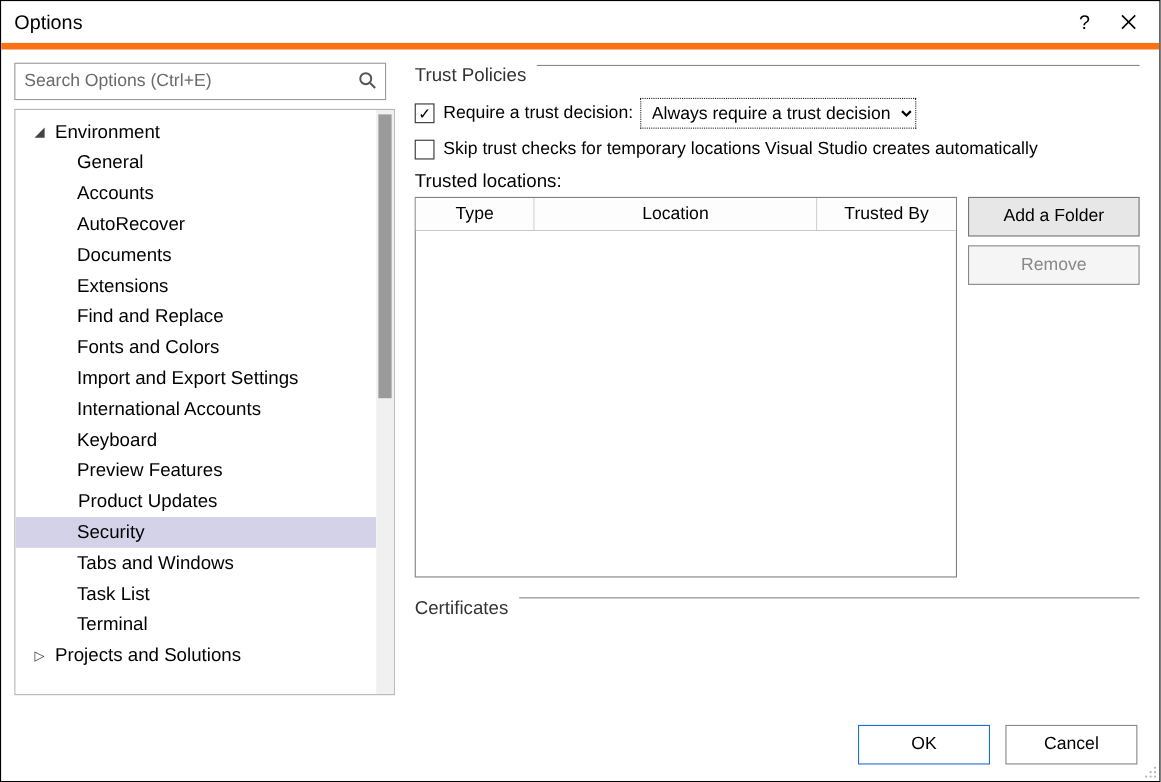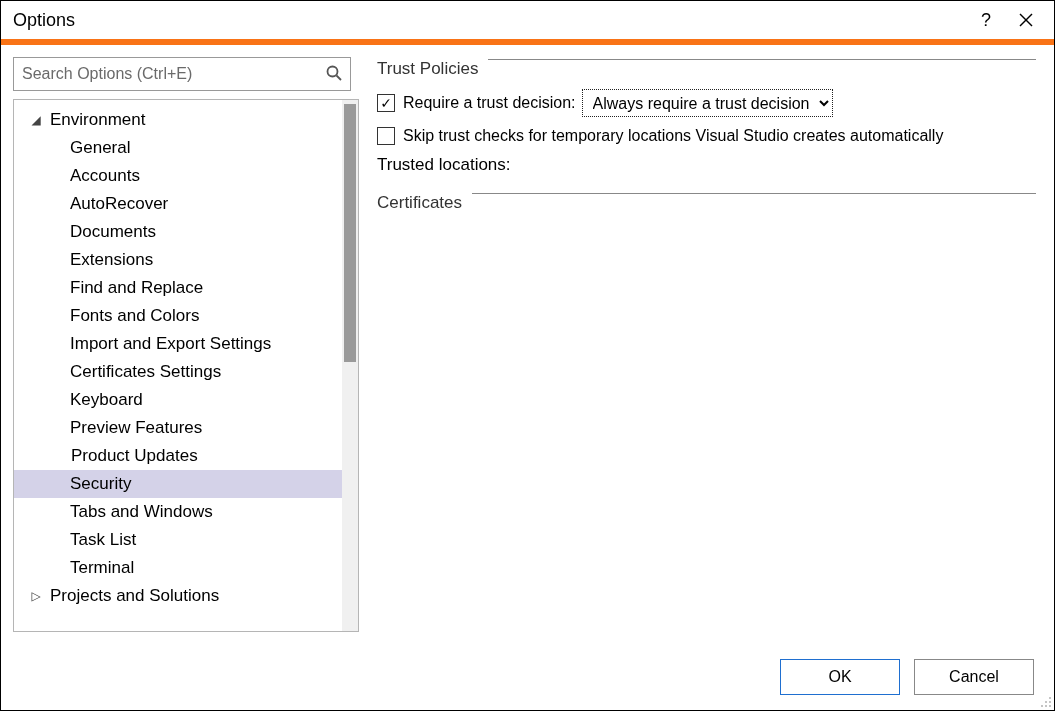--- a/index.html
+++ b/index.html
@@ -101,21 +101,21 @@
           <div class="tree-row level1">
             <span style="margin-left: 0px;">Find and Replace</span>
           </div>
           <div class="tree-row level1">
             <span style="margin-left: 0px;">Fonts and Colors</span>
           </div>
           <div class="tree-row level1">
             <span style="margin-left: 0px;">Import and Export Settings</span>
           </div>
           <div class="tree-row level1">
-            <span style="margin-left: 0px;">Certificates Settings</span>
+            <span style="margin-left: 0px;">International Accounts</span>
           </div>
           <div class="tree-row level1">
             <span style="margin-left: 0px;">Keyboard</span>
           </div>
           <div class="tree-row level1">
             <span style="margin-left: 0px;">Preview Features</span>
           </div>
           <div class="tree-row level1">
             <span style="margin-left: 1px;">Product Updates</span>
           </div>
@@ -153,20 +153,33 @@
         <span>Require a trust decision:</span>
         <select class="combo">
           <option>Always require a trust decision</option>
         </select>
       </div>
       <div class="row">
         <span class="checkbox"></span>
         <span>Skip trust checks for temporary locations Visual Studio creates automatically</span>
       </div>
       <div class="trusted-label">Trusted locations:</div>
+      <div class="locations-row">
+        <div class="grid">
+          <div class="grid-header">
+            <div class="col type">Type</div>
+            <div class="col loc">Location</div>
+            <div class="col by">Trusted By</div>
+          </div>
+        </div>
+        <div class="btn-col">
+          <button class="pushbtn primaryish">Add a Folder</button>
+          <button class="pushbtn disabled">Remove</button>
+        </div>
+      </div>
     </div>
 
     <div class="groupbox">
       <div class="group-header">
         <span class="label">Certificates</span>
         <span class="line"></span>
       </div>
     </div>
   </div>
 </div>

